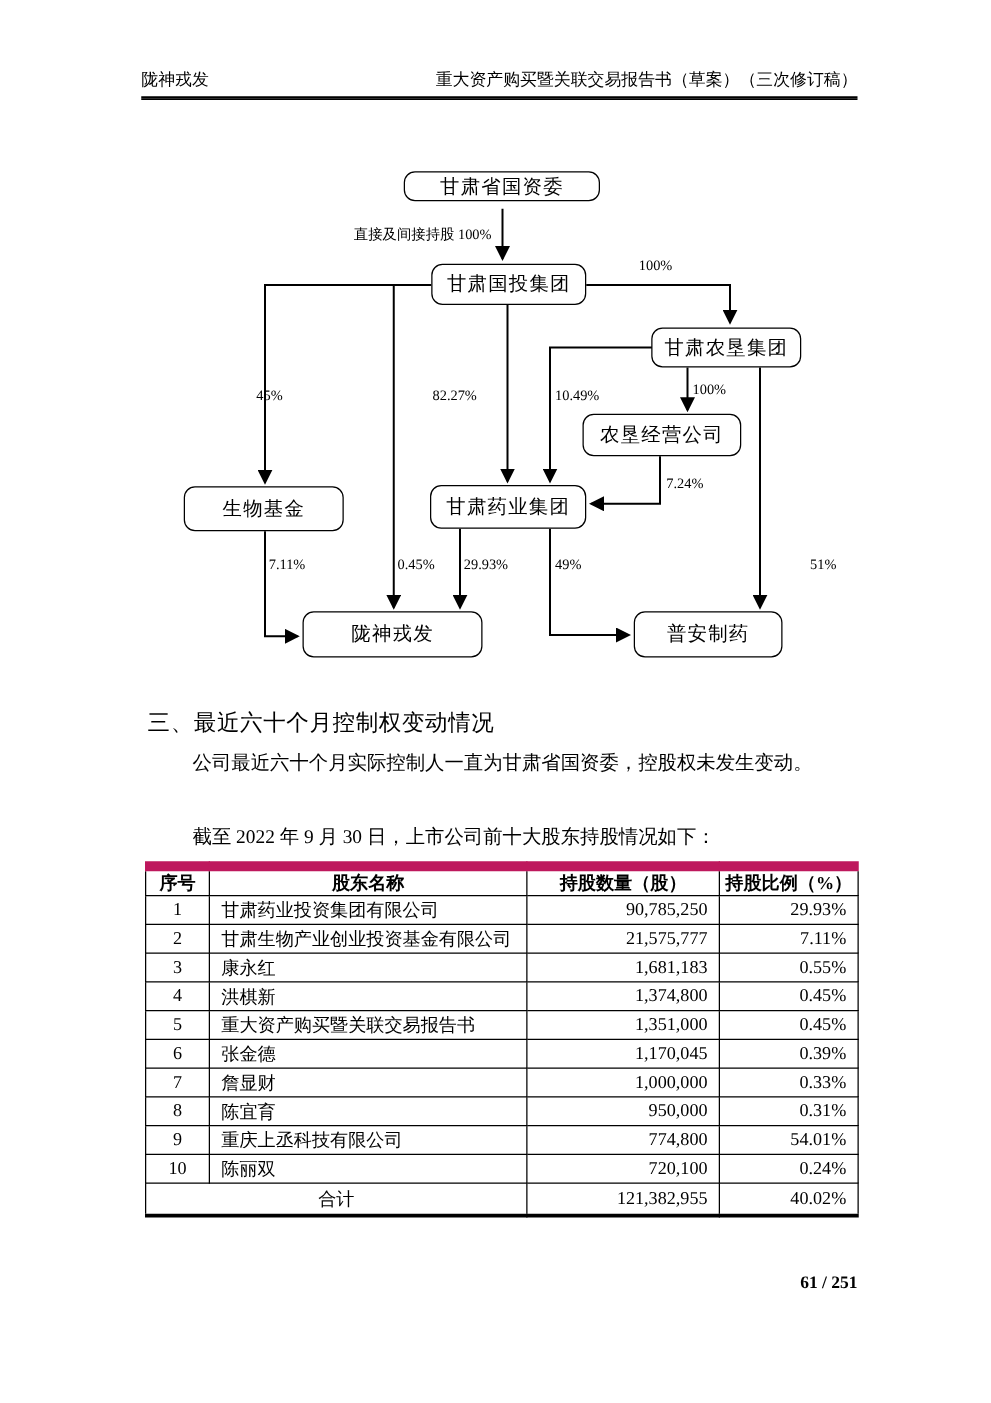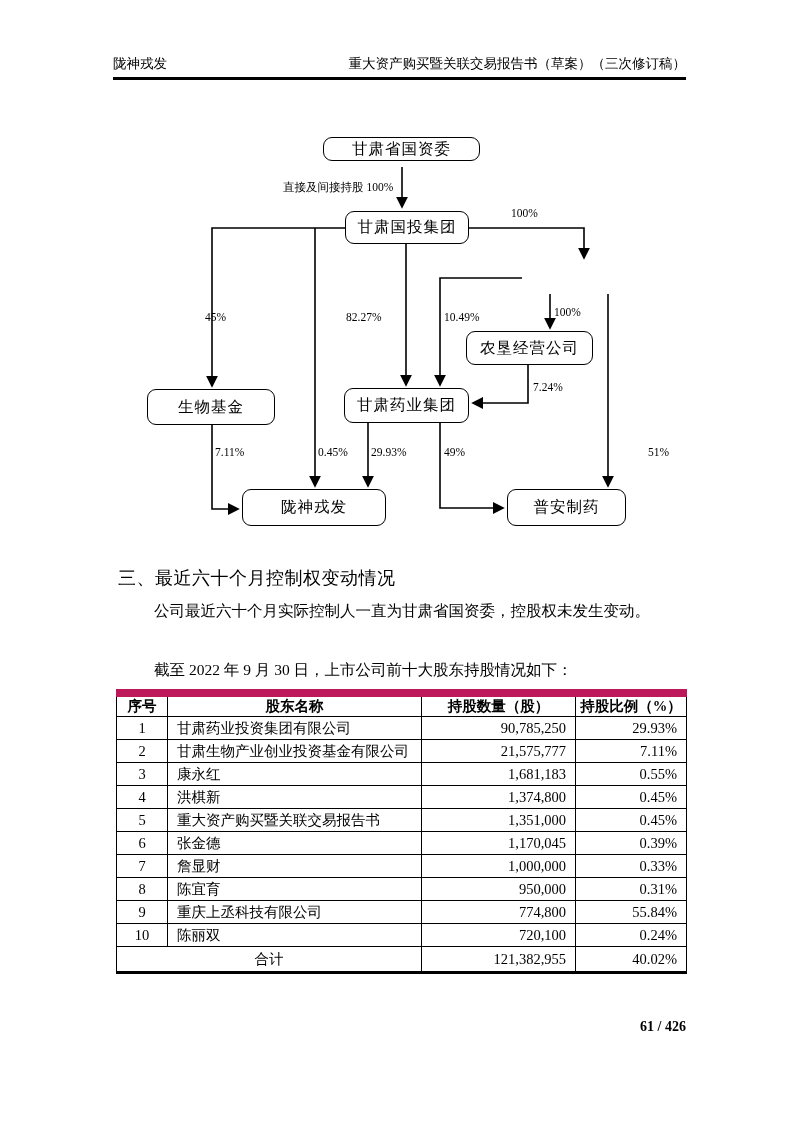--- a/index.html
+++ b/index.html
@@ -102,20 +102,21 @@
         <path d="M528,365 L528,403 L473,403" marker-end="url(#arr)"></path>
         <path d="M212,425 L212,509 L238,509" marker-end="url(#arr)"></path>
         <path d="M368,423 L368,486" marker-end="url(#arr)"></path>
         <path d="M440,423 L440,508 L503,508" marker-end="url(#arr)"></path>
         <path d="M608,294 L608,486" marker-end="url(#arr)"></path>
       </g>
     </svg>
 
     <div class="node" style="left:323px;top:137px;width:157px;height:24px;">甘肃省国资委</div>
     <div class="node" style="left:345px;top:211px;width:124px;height:33px;">甘肃国投集团</div>
+    <div class="node" style="left:521px;top:262px;width:120px;height:32px;">甘肃农垦集团</div>
     <div class="node" style="left:147px;top:389px;width:128px;height:36px;">生物基金</div>
     <div class="node" style="left:466px;top:331px;width:127px;height:34px;">农垦经营公司</div>
     <div class="node" style="left:344px;top:388px;width:125px;height:35px;">甘肃药业集团</div>
     <div class="node" style="left:242px;top:489px;width:144px;height:37px;">陇神戎发</div>
     <div class="node" style="left:507px;top:489px;width:119px;height:37px;">普安制药</div>
 
     <span class="elabel" style="left:283px;top:180px;">直接及间接持股 100%</span>
     <span class="elabel" style="left:511px;top:207px;">100%</span>
     <span class="elabel" style="left:205px;top:311px;">45%</span>
     <span class="elabel" style="left:346px;top:311px;">82.27%</span>
@@ -194,33 +195,33 @@
         <tr>
           <td class="c0">8</td>
           <td class="c1">陈宜育</td>
           <td class="c2">950,000</td>
           <td class="c3">0.31%</td>
         </tr>
         <tr>
           <td class="c0">9</td>
           <td class="c1">重庆上丞科技有限公司</td>
           <td class="c2">774,800</td>
-          <td class="c3">55.84%</td>
+          <td class="c3">54.01%</td>
         </tr>
         <tr>
           <td class="c0">10</td>
           <td class="c1">陈丽双</td>
           <td class="c2">720,100</td>
           <td class="c3">0.24%</td>
         </tr>
       </tbody>
     <tfoot>
       <tr class="total">
         <td class="tlabel" colspan="2">合计</td>
         <td class="c2">121,382,955</td>
         <td class="c3">40.02%</td>
       </tr>
     </tfoot>
   </table>
 
-  <div class="page-num">61 / 426</div>
+  <div class="page-num">61 / 251</div>
 
 </div>
 
 </body></html>

